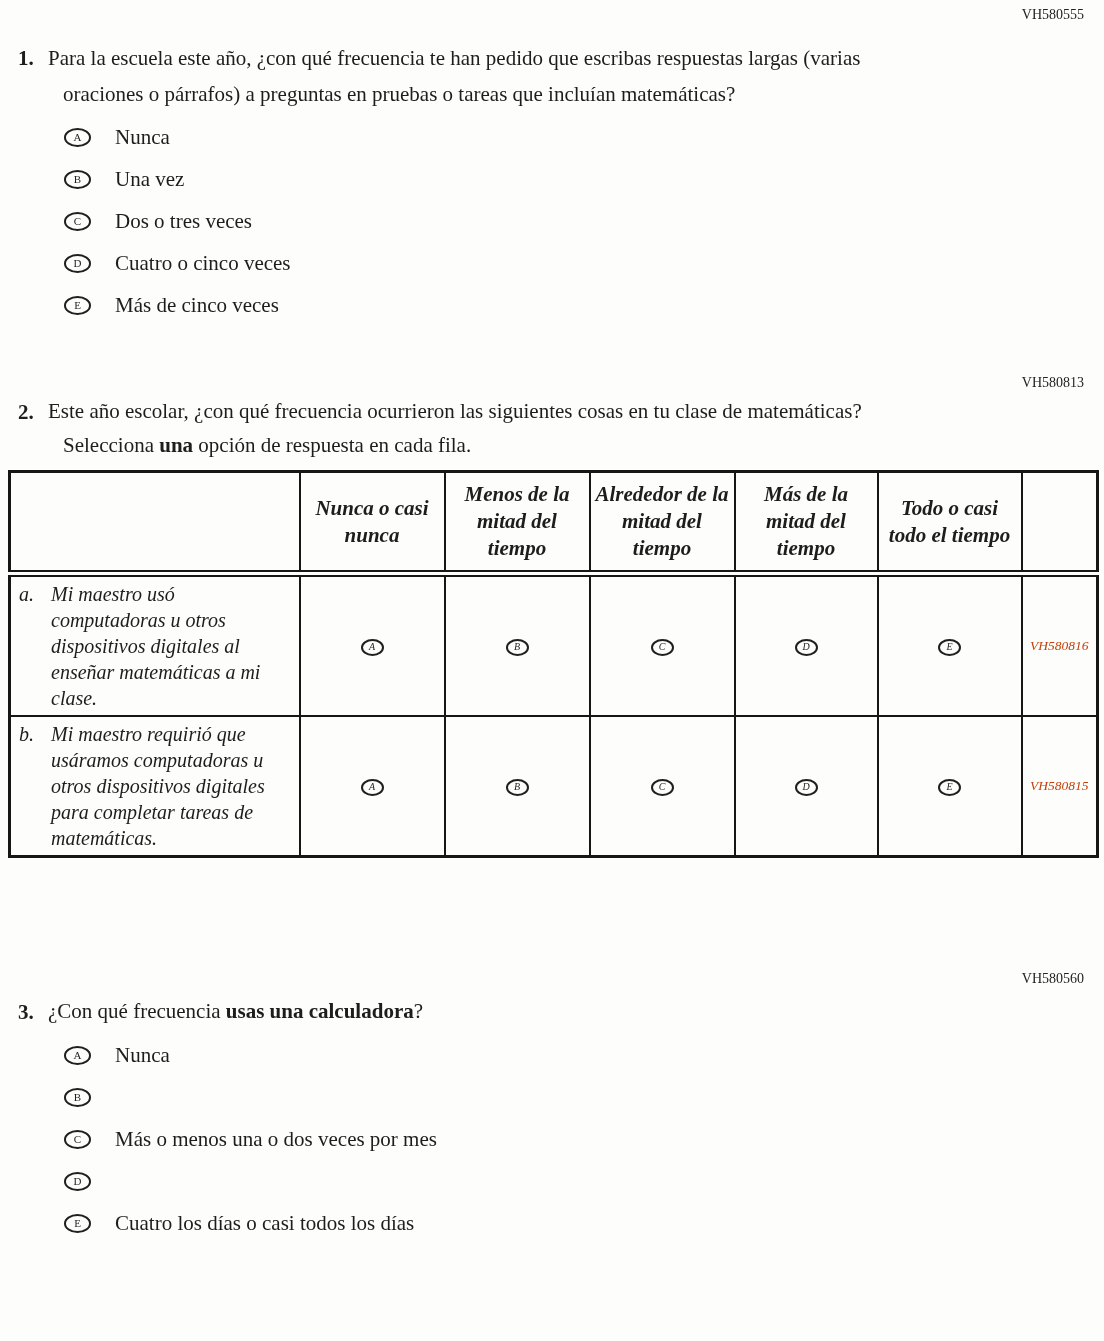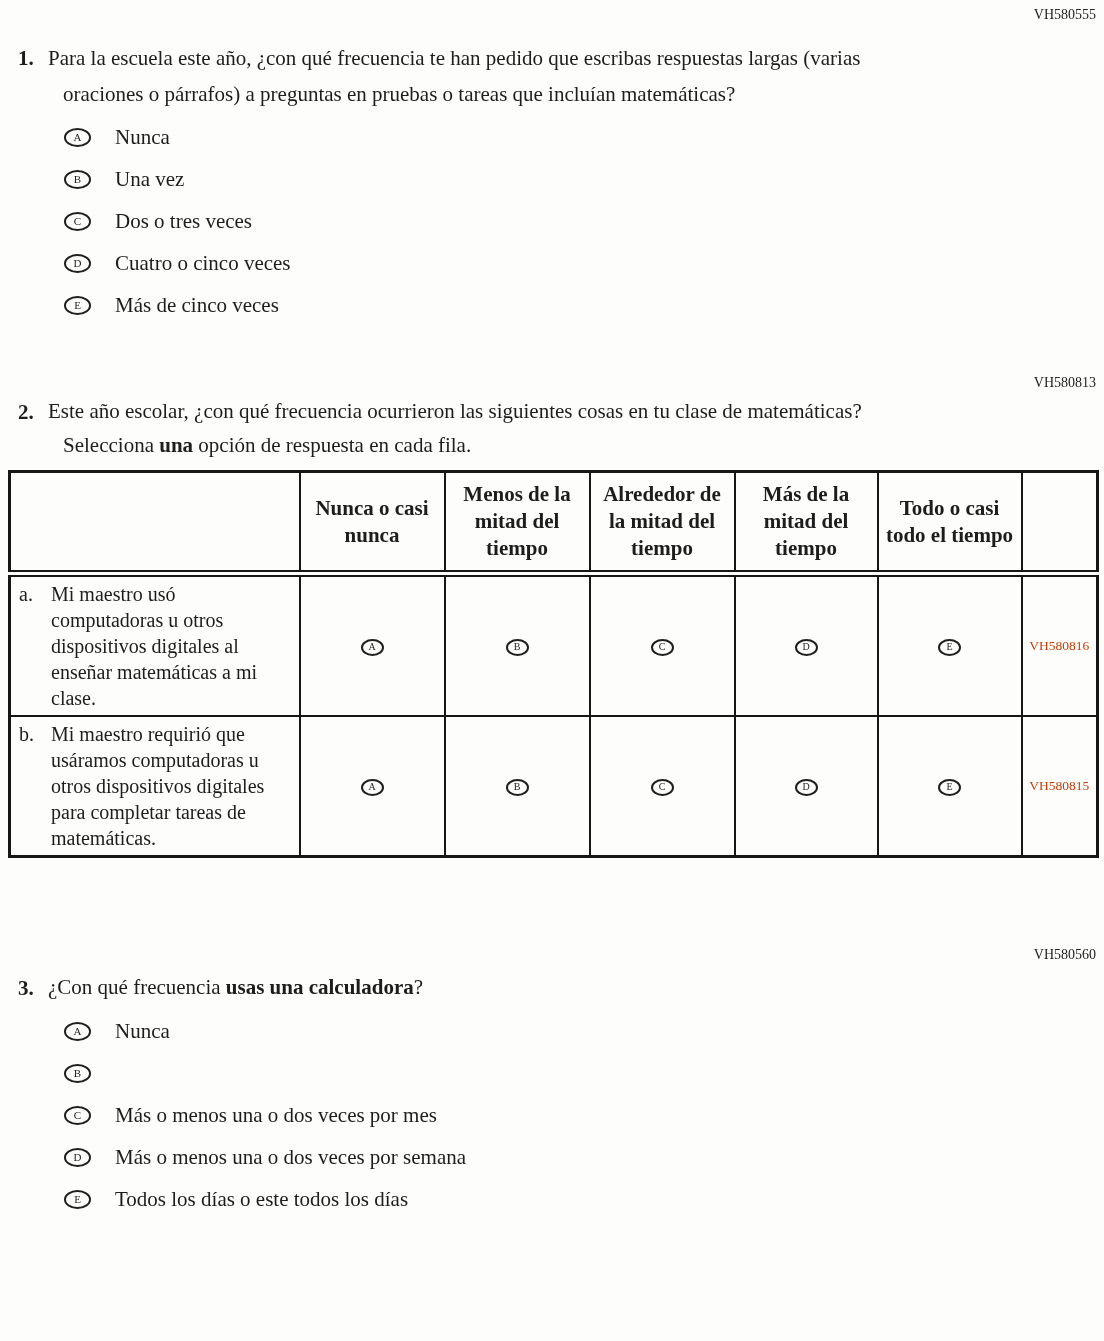--- a/index.html
+++ b/index.html
@@ -7,28 +7,28 @@
   body {
     height: 1341px;
     background: #fdfdfb;
     color: #1d1d1d;
     font-family: "Liberation Serif", "DejaVu Serif", serif;
     overflow: hidden;
     position: relative;
   }
   .code-label {
     text-align: right;
-    padding-right: 8px;
+    padding-right: 20px;
     font-size: 14px;
     line-height: 18px;
     color: #222;
   }
   .code-1 { padding-top: 6px; }
   .code-2 { margin-top: 48px; }
-  .code-3 { margin-top: 88px; }
+  .code-3 { margin-top: 112px; }
 
   .q-head {
     display: flex;
     margin-left: 18px;
   }
   .q1-head { margin-top: 16px; }
   .q2-head { margin-top: 2px; }
   .q3-head { margin-top: 6px; }
   .q-num {
     font-weight: bold;
@@ -76,20 +76,21 @@
     background: transparent;
   }
   .bubble.small { width: 23px; height: 17px; font-size: 10px; }
 
   table.freq-table {
     border-collapse: collapse;
     table-layout: fixed;
     width: 1088px;
     margin: 8px 0 0 8px;
     border: 3px solid #161616;
+    font-style: italic;
   }
   .freq-table th, .freq-table td {
     border: 2px solid #161616;
   }
   .freq-table thead th {
     border-bottom: 7px double #161616;
     font-size: 21px;
     line-height: 27px;
     font-weight: bold;
     text-align: center;
@@ -227,20 +228,19 @@
     </li>
     <li>
       <span class="bubble">B</span>
     </li>
     <li>
       <span class="bubble">C</span>
       <span class="option-label">Más o menos una o dos veces por mes</span>
     </li>
     <li>
       <span class="bubble">D</span>
-      <span class="option-label">Más o menos una o dos veces por semana</span>
     </li>
     <li>
       <span class="bubble">E</span>
-      <span class="option-label">Todos los días o este todos los días</span>
+      <span class="option-label">Cuatro los días o casi todos los días</span>
     </li>
   </ul>
 </section>
 
 </body></html>

